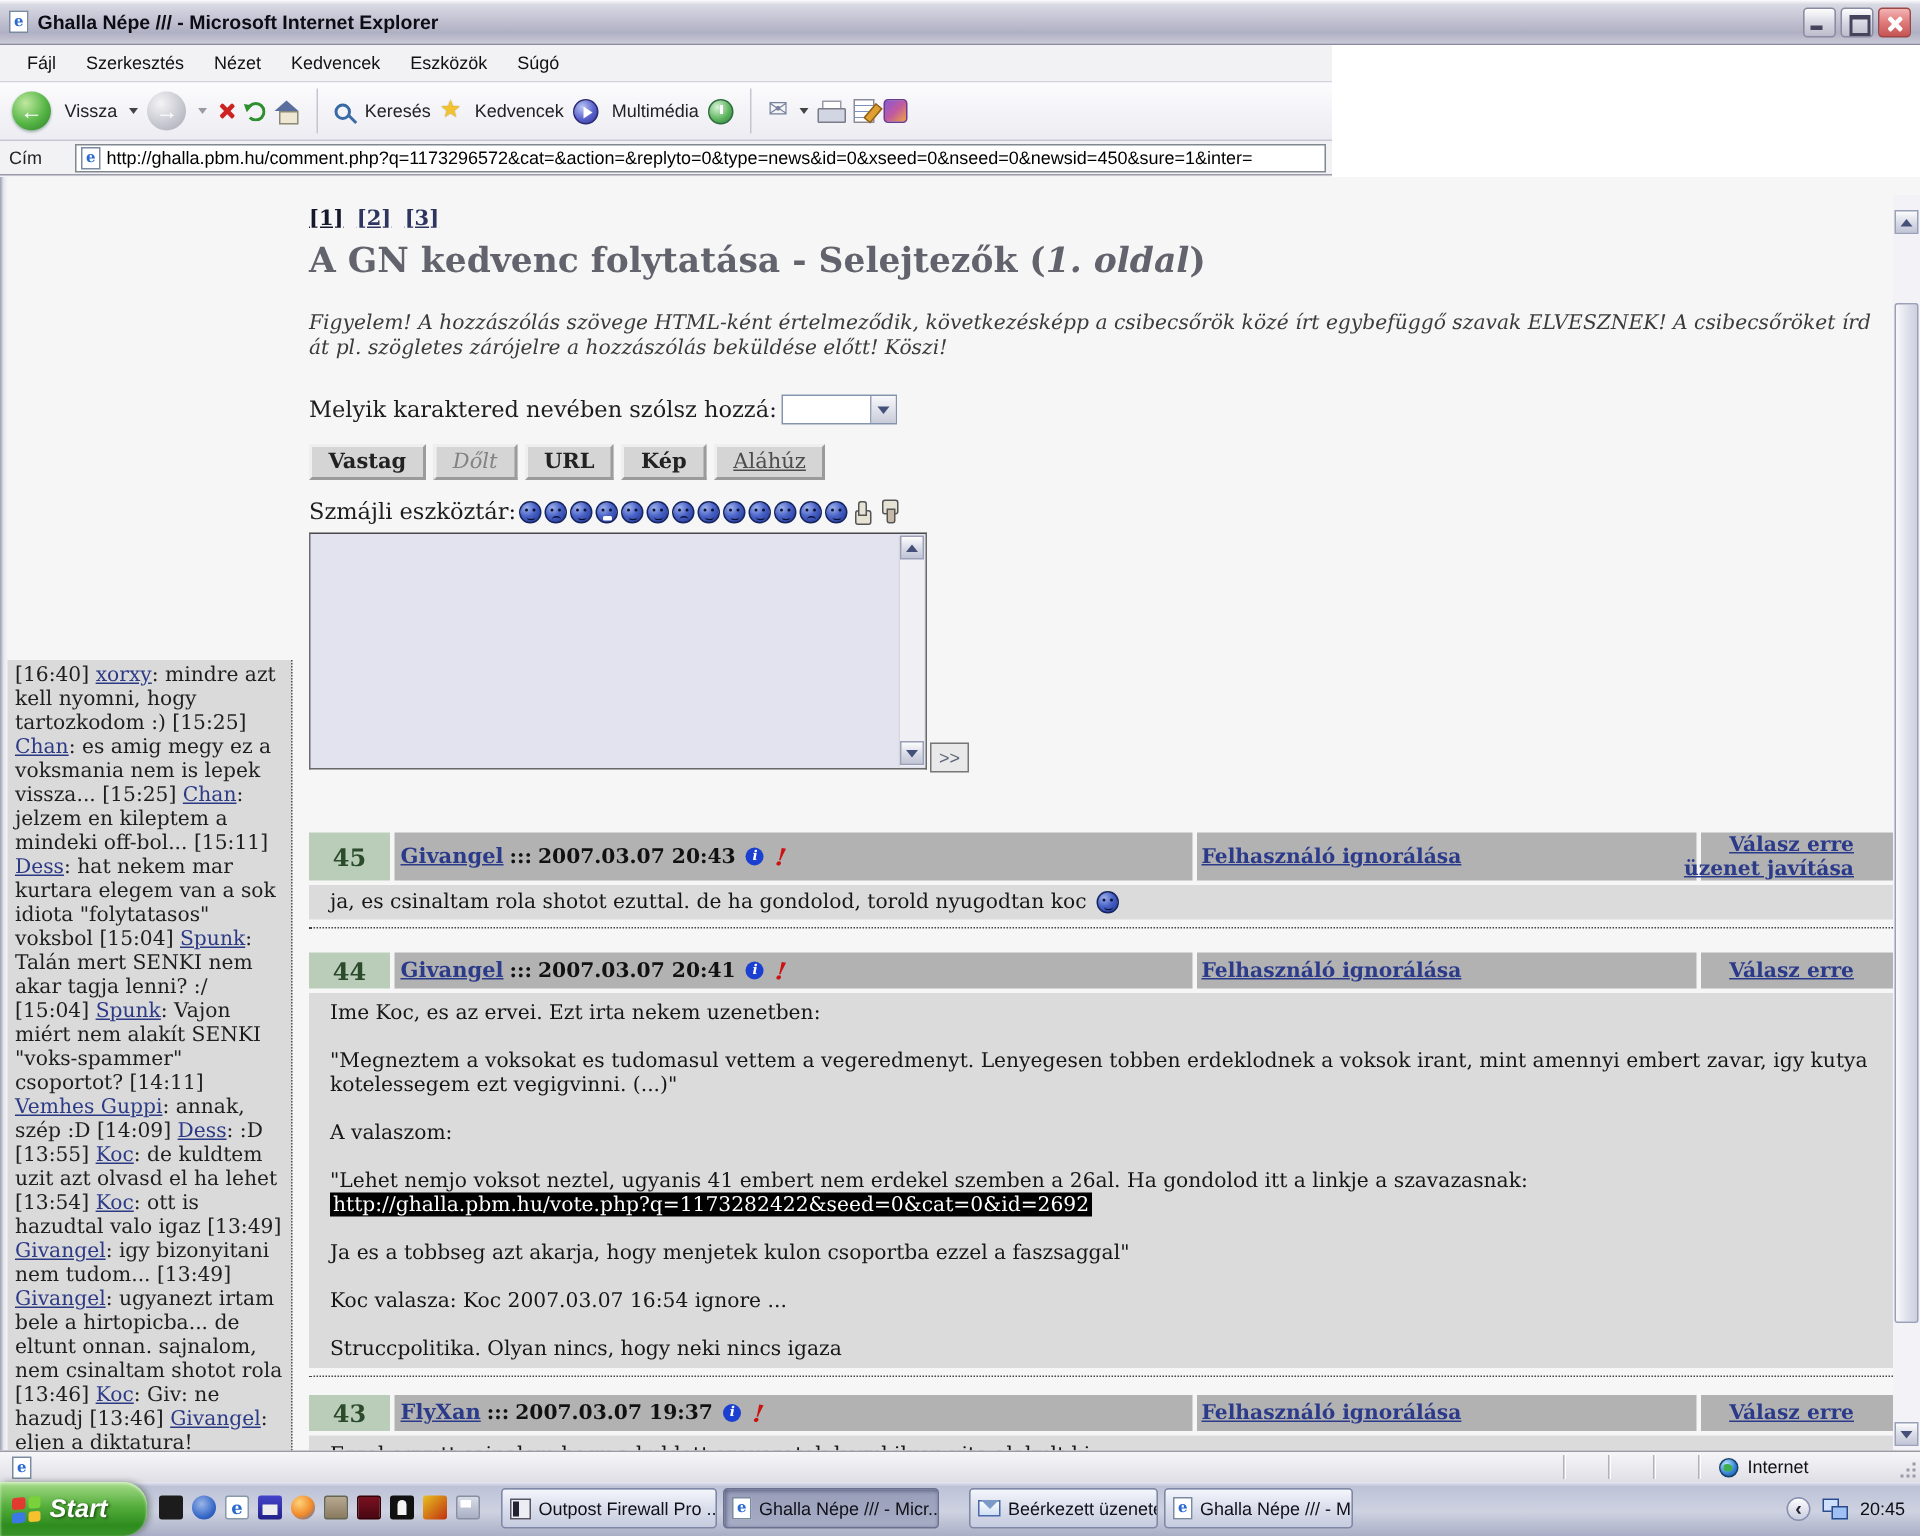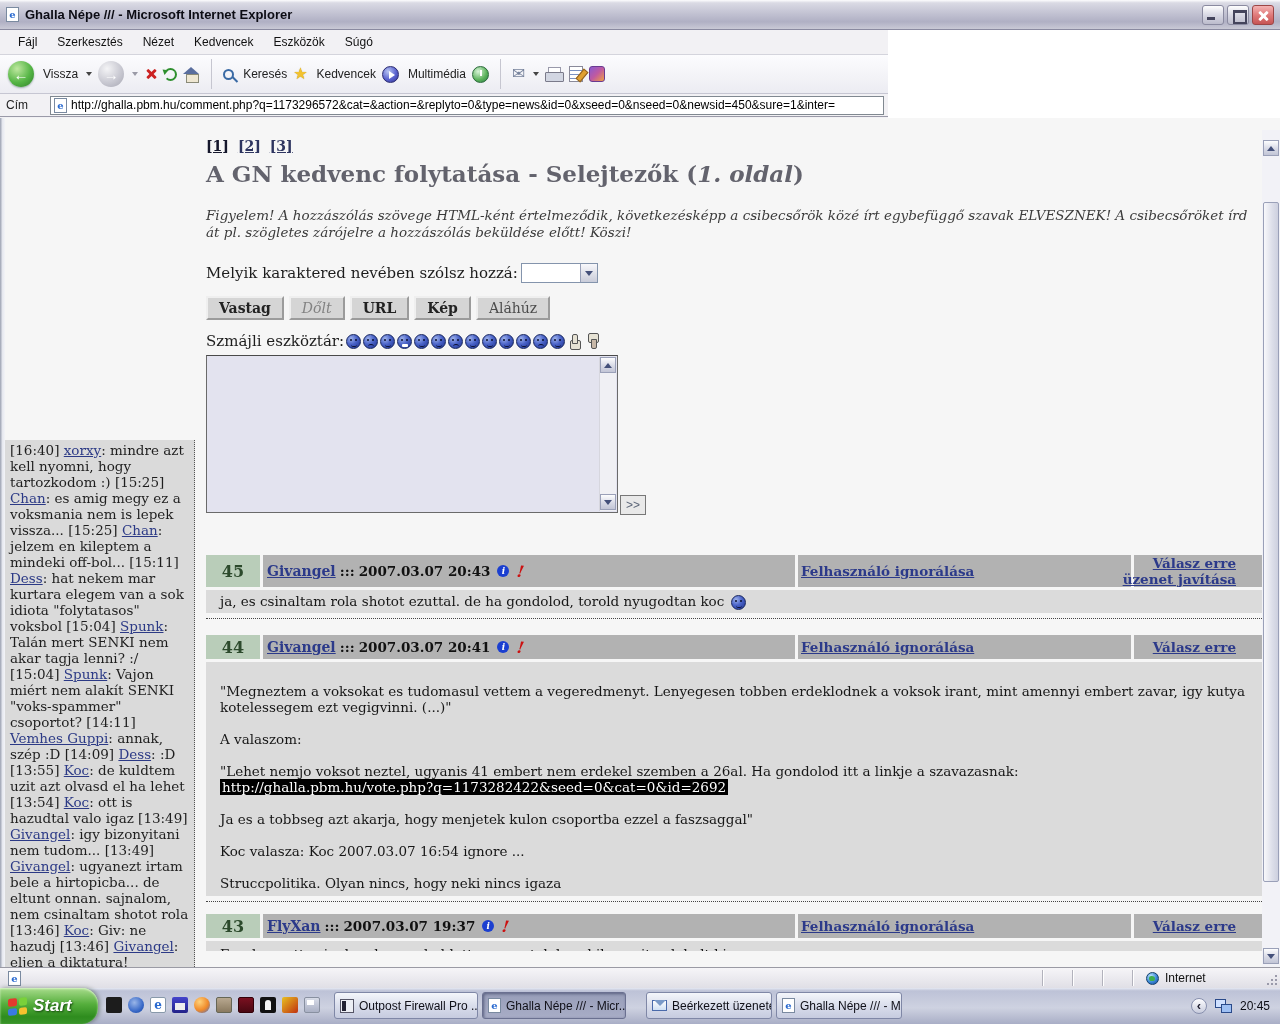--- a/index.html
+++ b/index.html
@@ -87,21 +87,21 @@
   #page-title{margin-top:6px;font:bold 23px var(--serif);color:#63636d}
   #page-title .ti{font-style:italic}
   #warning{margin-top:20px;width:1047px;font:italic 13.5px/16.5px var(--serif);color:#3b3b3b}
   #char-row{margin-top:23px;display:flex;align-items:center;gap:3px;font:15px var(--serif);color:#1d1d1d}
   #char-select{width:77px;height:20px;background:#fff;border:1px solid #8494ac;position:relative}
   #char-select .dd{position:absolute;right:0;top:0;width:17px;height:18px;border-left:1px solid #98a0b8;
     background:linear-gradient(180deg,#f8f8fb,#c9ccd9);display:flex;align-items:center;justify-content:center}
   #btn-row{margin-top:13px;display:flex;gap:5px;align-items:center}
   .fbtn{border:2px outset #efefef;background:#d5d5d5;font:bold 14px var(--serif);color:#222;padding:2px 11px;height:24px}
   .fbtn.it{font-weight:normal;font-style:italic;color:#828282}
-  .fbtn.un{font-weight:normal;color:#4c4c4c;}
+  .fbtn.un{font-weight:normal;color:#4c4c4c;text-decoration:underline}
   #smiley-row{margin-top:12px;display:flex;align-items:center;font:15px var(--serif);color:#1d1d1d}
   .sm{display:inline-block;width:15px;height:15px;border-radius:50%;margin-left:2px;position:relative;flex:none;
     background:radial-gradient(circle at 32% 28%,#9db1ea,#4a63c8 45%,#1e3390);border:1px solid #16255f;vertical-align:middle}
   .sm::before{content:"";position:absolute;left:3px;top:4px;width:2px;height:2px;background:#0a1030;border-radius:50%;box-shadow:5px 0 0 #0a1030}
   .sm::after{content:"";position:absolute;left:4px;top:7px;width:6px;height:4px;border-bottom:1px solid #0a1030;border-radius:50%}
   .sm.sad::after{border-bottom:0;border-top:1px solid #0a1030;top:9px}
   .sm.grin::after{background:#fff;border:0;height:3px;top:9px;border-radius:1px}
   .thumb{display:inline-block;width:15px;height:15px;position:relative;margin-left:3px;vertical-align:middle;flex:none}
   .thumb::before{content:"";position:absolute;left:2px;top:6px;width:9px;height:8px;background:#e6e2d4;border:1px solid #555;border-radius:2px}
   .thumb::after{content:"";position:absolute;left:4px;top:0;width:4px;height:8px;background:#e6e2d4;border:1px solid #555;border-radius:2px 2px 0 0}
@@ -379,20 +379,21 @@
             <span class="excl-icon">!</span>
           </div>
           <div class="ph ph-ignore h24">
             <a class="plink">Felhasználó ignorálása</a>
           </div>
           <div class="ph ph-act h24">
             <a class="plink">Válasz erre</a>
           </div>
         </div>
         <div class="post-body">
+          <div>Ime Koc, es az ervei. Ezt irta nekem uzenetben:</div>
           <div class="gap"></div>
           <div>"Megneztem a voksokat es tudomasul vettem a vegeredmenyt. Lenyegesen tobben erdeklodnek a voksok irant, mint amennyi embert zavar, igy kutya kotelessegem ezt vegigvinni. (...)"</div>
           <div class="gap"></div>
           <div>A valaszom:</div>
           <div class="gap"></div>
           <div>"Lehet nemjo voksot neztel, ugyanis 41 embert nem erdekel szemben a 26al. Ha gondolod itt a linkje a szavazasnak:</div>
           <div><span class="hl-link">http://ghalla.pbm.hu/vote.php?q=1173282422&amp;seed=0&amp;cat=0&amp;id=2692</span></div>
           <div class="gap"></div>
           <div>Ja es a tobbseg azt akarja, hogy menjetek kulon csoportba ezzel a faszsaggal"</div>
           <div class="gap"></div>

